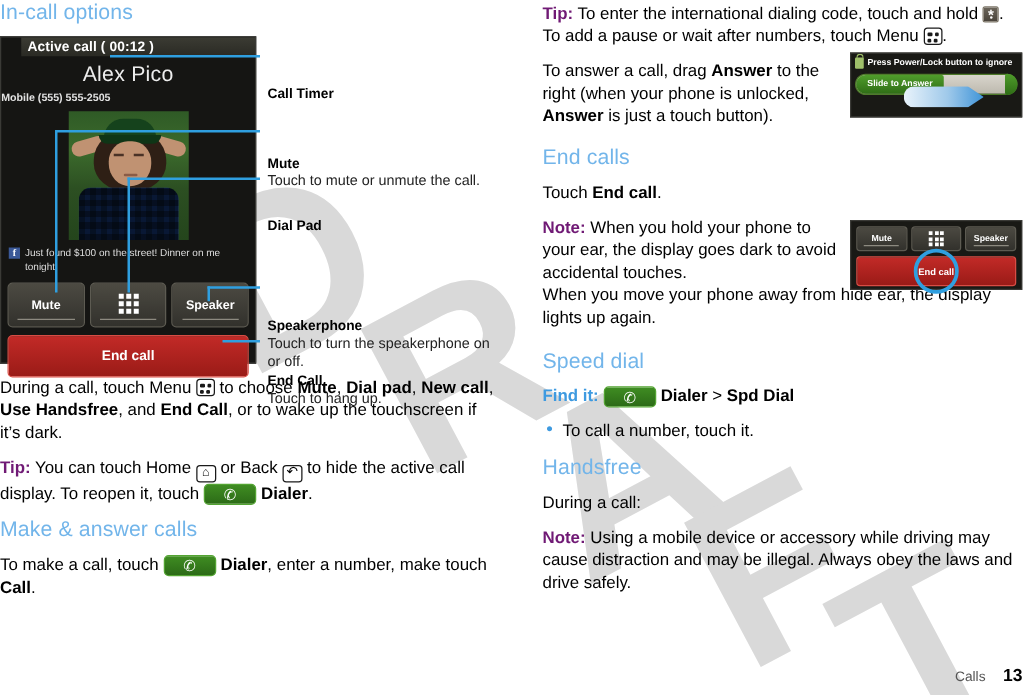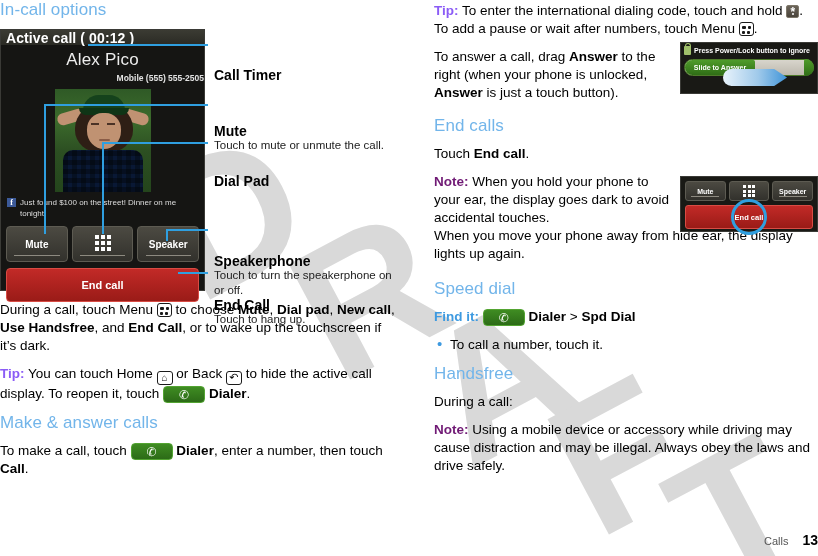--- a/index.html
+++ b/index.html
@@ -49,47 +49,48 @@
     letter-spacing: 0.1px;
   }
   .col-right h2.section { margin-top: 2px; }
 
   p.body {
     font-size: 13.5px;
     line-height: 18px;
     margin: 0 0 10px 0;
   }
   .b { font-weight: bold; }
-  .lbl-tip  { color:#8b5cf6; font-weight:bold; }
+  .lbl-tip  { color:#701a75; font-weight:bold; }
   .lbl-note { color:#701a75; font-weight:bold; }
   .lbl-find { color:#3e9ae0; font-weight:bold; }
 
   
   .shot {
     position: relative;
     width: 205px; height: 262px;
     background: #151513;
     border: 1px solid #3a3a36;
   }
   .shot-status {
     height: 15px;
     background: linear-gradient(#3b3b33,#2a2a24);
     color: #fff;
-    font-size: 14px;
+    font-size: 11px;
     font-weight: bold;
     display: flex; align-items: center;
     padding-left: 5px;
     letter-spacing: .1px;
+    margin-left: 16px;
   }
   .shot-name {
     text-align:center; color:#ededed;
     font-size: 17px; margin-top: 5px; letter-spacing:.2px;
   }
   .shot-number {
-    text-align:right; color:#e2e2e2;
+    text-align:left; color:#e2e2e2;
     font-size: 8.5px; font-weight:bold; margin-top: 3px;
   }
   .shot-photo {
     position: relative;
     margin: 6px auto 0 auto;
     width: 96px; height: 103px;
     background:
       radial-gradient(circle at 50% 70%, #6d4f3a 0 18%, rgba(0,0,0,0) 19%),
       linear-gradient(#2f5a26, #3c6b2c 30%, #2c4f22 60%, #24451c);
     overflow:hidden;
@@ -153,21 +154,21 @@
     margin: 6px 5px 0 5px; height: 34px; border-radius:4px;
     background: linear-gradient(#c22a27,#9a1b17);
     border:1px solid #d84c44;
     color:#fff; font-size:11px; font-weight:bold;
     display:flex; align-items:center; justify-content:center;
   }
 
   
   .callouts { position:absolute; left:214px; top:33px; width:185px; }
   .callout { position:absolute; }
-  .callout .ct { font-size:14px; font-weight:bold; line-height:14px; }
+  .callout .ct { font-size:11px; font-weight:bold; line-height:14px; }
   .callout .cd { font-size:11.5px; line-height:14.5px; color:#222; }
   .leader { position:absolute; background:#2f9fe0; z-index:3; }
 
   
   .ic {
     display:inline-block; vertical-align:-3px;
     border:1.6px solid #1a1a1a; border-radius:3px;
     background:#fff; position:relative;
   }
   .ic-menu { width:15px; height:14px; }
@@ -416,21 +417,21 @@
       <span class="ic ic-back">↶</span><span> to hide the active call display. To reopen it, touch</span>
       <span class="dialer-btn"></span>
       <span class="b">Dialer</span><span>.</span>
     </p>
 
     <h2 class="section">Make &amp; answer calls</h2>
 
     <p class="body">
       <span>To make a call, touch</span>
       <span class="dialer-btn"></span>
-      <span class="b">Dialer</span><span>, enter a number, then touch </span><span class="b">Call</span><span>.</span>
+      <span class="b">Dialer</span><span>, enter a number, make touch </span><span class="b">Call</span><span>.</span>
     </p>
 
   </div>
 
   <div class="col-right">
 
     <p class="body" style="margin-top:2px;">
       <span class="lbl-tip">Tip:</span><span> To enter the international dialing code, touch and hold</span>
       <span class="ic-star"></span><span>. To add a pause or wait after numbers, touch Menu</span>
       <span class="ic ic-menu"><i></i><i></i><i></i><i></i></span><span>.</span>

